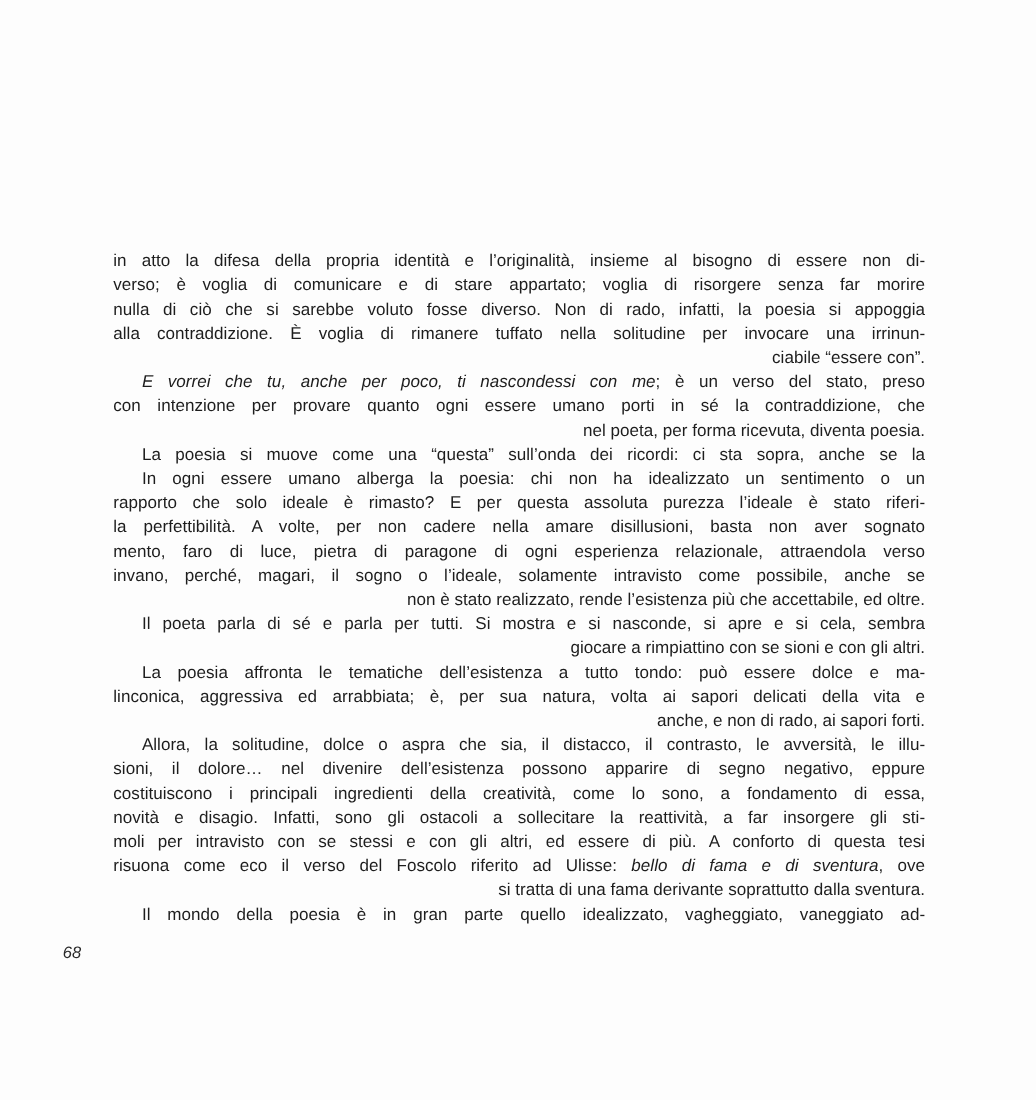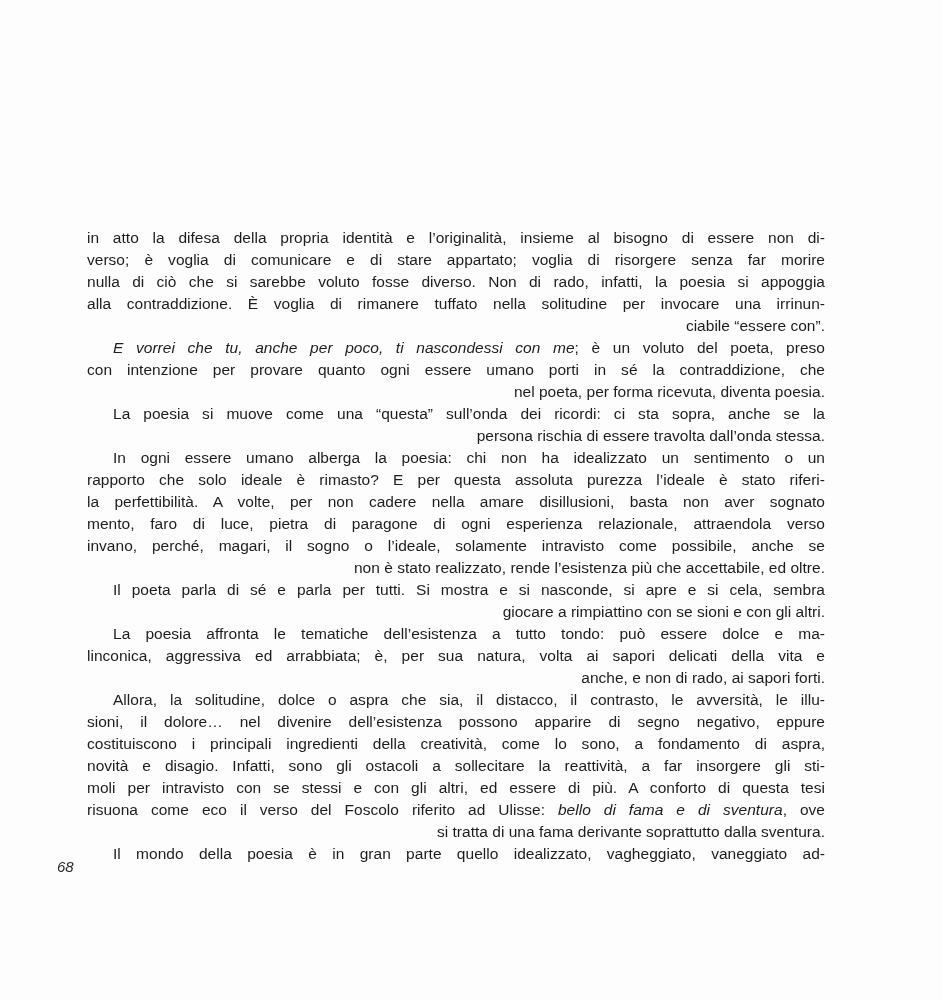--- a/index.html
+++ b/index.html
@@ -13,21 +13,21 @@
     position: relative;
     overflow: hidden;
   }
   .page {
     position: absolute;
     inset: 0;
     background: #fdfdfd;
   }
   .text-block {
     position: absolute;
-    left: 87px;
+    left: 103px;
     top: 227px;
     width: 738px;
     font-family: "Liberation Sans", sans-serif;
     font-size: 15.5px;
     line-height: 22px;
     color: #1d1d1d;
     letter-spacing: 0.02px;
   }
   .line {
     text-align: right;
@@ -58,38 +58,37 @@
 <body>
 
 <div class="page">
   <div class="pagenum">68</div>
   <div class="text-block">
       <div class="line j"><span>in atto la difesa della propria identità e l’originalità, insieme al bisogno di essere non di-</span></div>
       <div class="line j"><span>verso; è voglia di comunicare e di stare appartato; voglia di risorgere senza far morire</span></div>
       <div class="line j"><span>nulla di ciò che si sarebbe voluto fosse diverso. Non di rado, infatti, la poesia si appoggia</span></div>
       <div class="line j"><span>alla contraddizione. È voglia di rimanere tuffato nella solitudine per invocare una irrinun-</span></div>
       <div class="line"><span>ciabile “essere con”.</span></div>
-      <div class="line j ind"><span class="it">E vorrei che tu, anche per poco, ti nascondessi con me</span><span>; è un voluto del poeta, preso</span></div>
+      <div class="line j ind"><span class="it">E vorrei che tu, anche per poco, ti nascondessi con me</span><span>; è un verso del stato, preso</span></div>
       <div class="line j"><span>con intenzione per provare quanto ogni essere umano porti in sé la contraddizione, che</span></div>
       <div class="line"><span>nel poeta, per forma ricevuta, diventa poesia.</span></div>
       <div class="line j ind"><span>La poesia si muove come una “questa” sull’onda dei ricordi: ci sta sopra, anche se la</span></div>
-      <div class="line"><span>persona rischia di essere travolta dall’onda stessa.</span></div>
       <div class="line j ind"><span>In ogni essere umano alberga la poesia: chi non ha idealizzato un sentimento o un</span></div>
       <div class="line j"><span>rapporto che solo ideale è rimasto? E per questa assoluta purezza l’ideale è stato riferi-</span></div>
       <div class="line j"><span>la perfettibilità. A volte, per non cadere nella amare disillusioni, basta non aver sognato</span></div>
       <div class="line j"><span>mento, faro di luce, pietra di paragone di ogni esperienza relazionale, attraendola verso</span></div>
       <div class="line j"><span>invano, perché, magari, il sogno o l’ideale, solamente intravisto come possibile, anche se</span></div>
       <div class="line"><span>non è stato realizzato, rende l’esistenza più che accettabile, ed oltre.</span></div>
       <div class="line j ind"><span>Il poeta parla di sé e parla per tutti. Si mostra e si nasconde, si apre e si cela, sembra</span></div>
       <div class="line"><span>giocare a rimpiattino con se sioni e con gli altri.</span></div>
       <div class="line j ind"><span>La poesia affronta le tematiche dell’esistenza a tutto tondo: può essere dolce e ma-</span></div>
       <div class="line j"><span>linconica, aggressiva ed arrabbiata; è, per sua natura, volta ai sapori delicati della vita e</span></div>
       <div class="line"><span>anche, e non di rado, ai sapori forti.</span></div>
       <div class="line j ind"><span>Allora, la solitudine, dolce o aspra che sia, il distacco, il contrasto, le avversità, le illu-</span></div>
       <div class="line j"><span>sioni, il dolore… nel divenire dell’esistenza possono apparire di segno negativo, eppure</span></div>
-      <div class="line j"><span>costituiscono i principali ingredienti della creatività, come lo sono, a fondamento di aspra,</span></div>
+      <div class="line j"><span>costituiscono i principali ingredienti della creatività, come lo sono, a fondamento di essa,</span></div>
       <div class="line j"><span>novità e disagio. Infatti, sono gli ostacoli a sollecitare la reattività, a far insorgere gli sti-</span></div>
       <div class="line j"><span>moli per intravisto con se stessi e con gli altri, ed essere di più. A conforto di questa tesi</span></div>
       <div class="line j"><span>risuona come eco il verso del Foscolo riferito ad Ulisse: </span><span class="it">bello di fama e di sventura</span><span>, ove</span></div>
       <div class="line"><span>si tratta di una fama derivante soprattutto dalla sventura.</span></div>
       <div class="line j ind"><span>Il mondo della poesia è in gran parte quello idealizzato, vagheggiato, vaneggiato ad-</span></div>
     </div>
 </div>
 
 </body></html>

